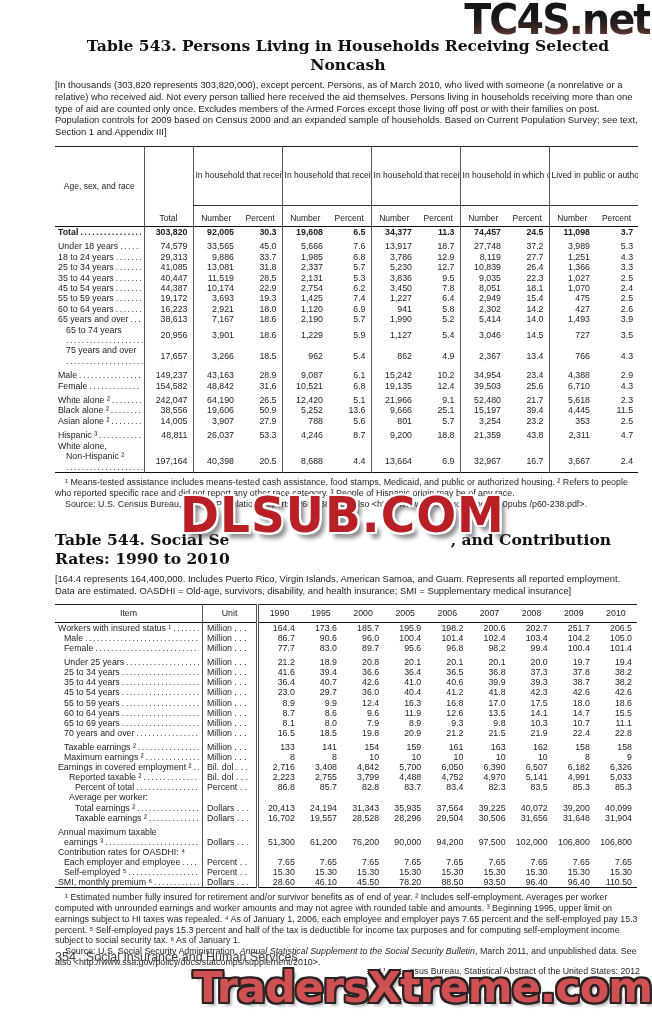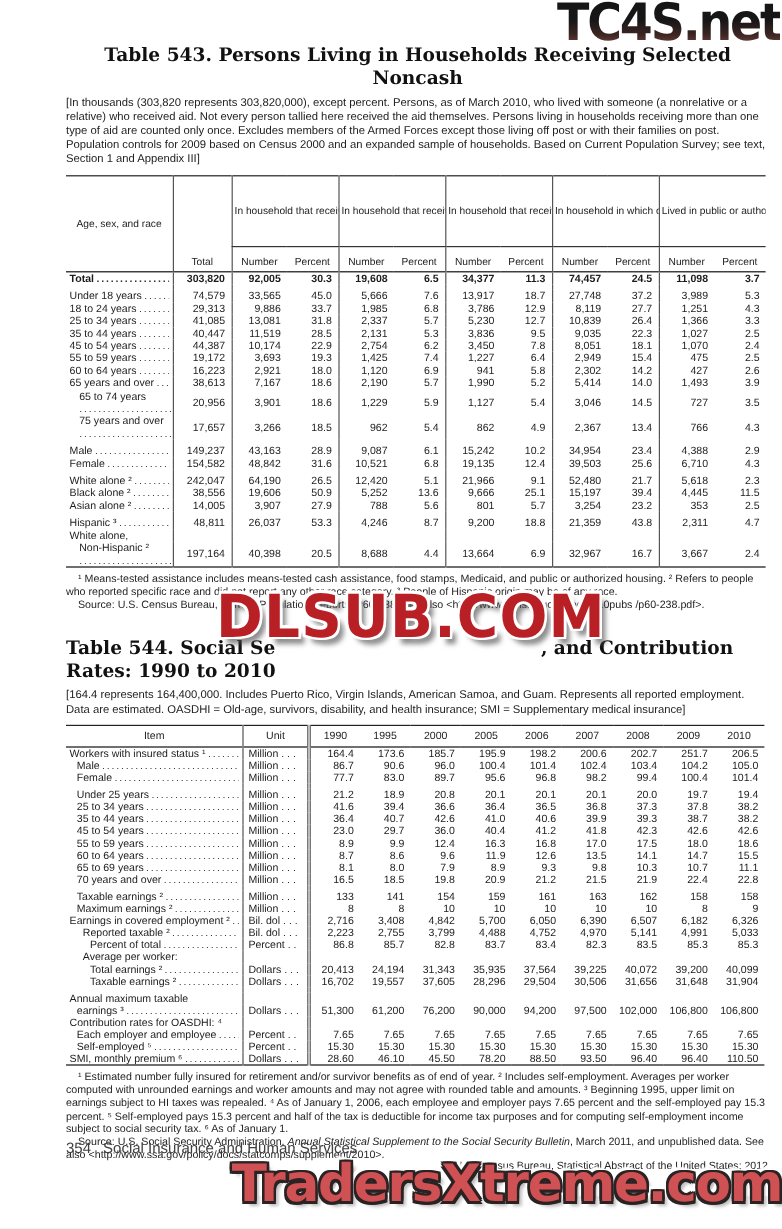--- a/index.html
+++ b/index.html
@@ -943,21 +943,21 @@
           <tr>
             <td class="ind3 i3">
               <div class="lblwrap">
                 <span class="lbl">Taxable earnings ²</span>
                 <span class="dots">................................................................................</span>
               </div>
             </td>
             <td class="unit uvl">Dollars . . .</td>
             <td class="num dvl">16,702</td>
             <td class="num">19,557</td>
-            <td class="num">37,605</td>
+            <td class="num">28,528</td>
             <td class="num">28,296</td>
             <td class="num">29,504</td>
             <td class="num">30,506</td>
             <td class="num">31,656</td>
             <td class="num">31,648</td>
             <td class="num">31,904</td>
           </tr>
           <tr class="gap">
             <td></td>
             <td class="uvl"></td>

